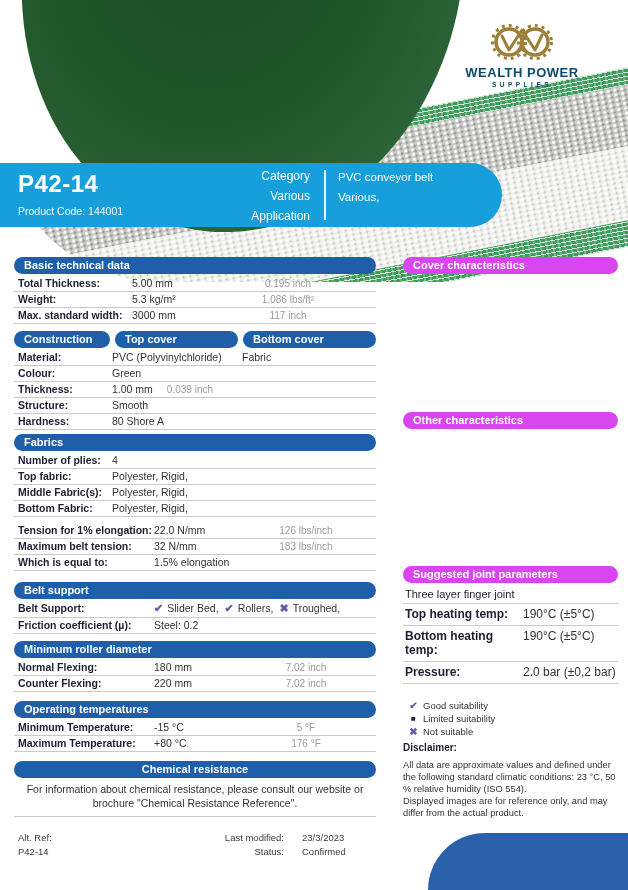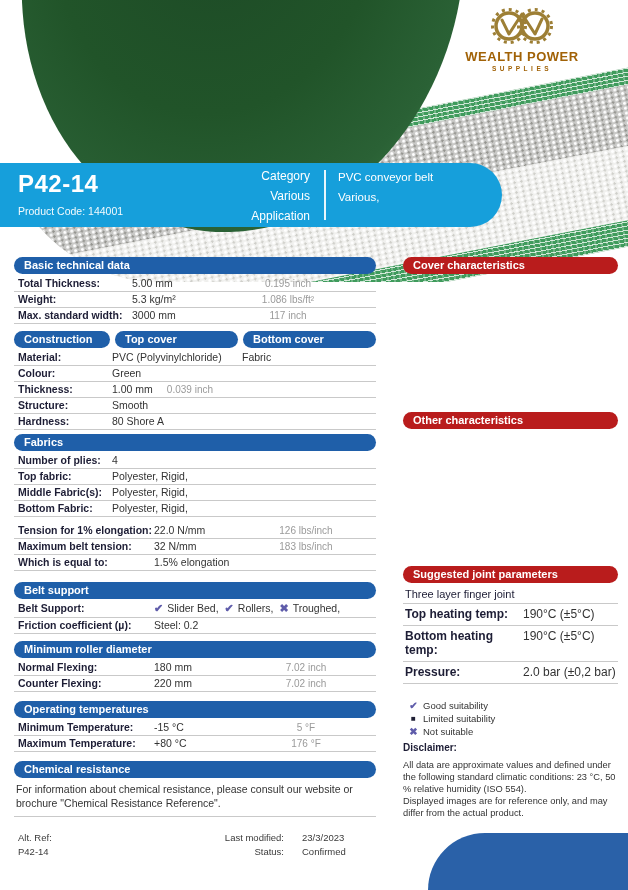--- a/index.html
+++ b/index.html
@@ -19,42 +19,42 @@
     background-image:radial-gradient(circle,#ffffff 30%,transparent 36%),radial-gradient(circle,#94948f 26%,transparent 33%);
     background-size:7px 5px,7px 5px;background-position:0 0,3px 2px;}
   .strip-light{height:73px;background-color:#f0f0ee;
     background-image:radial-gradient(circle,#ffffff 30%,transparent 36%),radial-gradient(circle,#cfcfca 26%,transparent 33%);
     background-size:7px 5px,7px 5px;background-position:0 0,3px 2px;}
   .belt-blob{position:absolute;left:24px;top:-300px;width:438px;height:534px;border-radius:50%;
     transform:rotate(12deg);
     background:radial-gradient(ellipse at 42% 42%,#1d4a26 0%,#215429 45%,#2a6135 72%,#3d8049 96%,#4c8f57 100%);}
 
   
-  .logo{position:absolute;top:6px;right:16px;width:180px;text-align:center;color:#a16207;}
+  .logo{position:absolute;top:22px;right:16px;width:180px;text-align:center;color:#0c4a6e;}
   .logo svg{display:block;margin:0 auto;}
   .logo-name{font-size:13px;font-weight:bold;letter-spacing:.5px;margin-top:1px;}
   .logo-sub{font-size:6.5px;font-weight:bold;letter-spacing:3.5px;margin-top:1px;}
 
   
   .banner{position:absolute;top:163px;left:0;width:502px;height:64px;background:#169fdb;
     border-radius:0 32px 32px 0;display:flex;align-items:stretch;color:#fff;}
   .b-left{width:218px;padding:7px 0 0 18px;box-sizing:border-box;}
   .p-name{font-size:24px;font-weight:bold;letter-spacing:.5px;}
   .p-code{font-size:10.5px;margin-top:7px;opacity:.95;}
   .b-labels{width:92px;text-align:right;font-size:12px;line-height:20px;padding-top:3px;}
   .b-divider{width:2px;background:rgba(255,255,255,.9);margin:7px 12px 7px 14px;}
   .b-values{flex:1;font-size:11.5px;line-height:20px;padding-top:4px;}
 
   
   .left-col{position:absolute;left:14px;top:257px;width:362px;}
   .right-col{position:absolute;left:403px;top:257px;width:215px;}
 
   .pill{background:#1f5fa9;color:#fff;font-size:11px;font-weight:bold;
     border-radius:9px;padding:2px 10px 3px;box-sizing:border-box;}
-  .pill.light{background:#b91c1c;}
+  .pill.light{background:#d946ef;}
   .sec{margin-bottom:0;}
   .sec .pill{margin-bottom:2px;}
 
   .row{display:grid;border-bottom:1px solid #c9c9c9;padding:1px 4px 2px;align-items:baseline;
     font-size:10.5px;color:#333;min-height:11px;}
   .row .lbl{font-weight:bold;color:#1d1d35;}
   .row .imp{font-size:10px;color:#9a9a9a;text-align:center;}
   .g-basic{grid-template-columns:114px 72px 1fr;}
   .g-constr{grid-template-columns:94px 130px 1fr;}
   .g-fabrics{grid-template-columns:94px 1fr;}
@@ -270,21 +270,21 @@
         <span class="val">-15 °C</span>
         <span class="imp">5 °F</span>
       </div>
       <div class="row g-wide">
         <span class="lbl">Maximum Temperature:</span>
         <span class="val">+80 °C</span>
         <span class="imp">176 °F</span>
       </div>
     </div>
 
-    <div class="sec" style="margin-top:9px;">
+    <div class="sec" style="margin-top:9px;text-align:center;">
       <div class="pill">Chemical resistance</div>
       <div class="chem-text">For information about chemical resistance, please consult our website or brochure "Chemical Resistance Reference".</div>
     </div>
 
   </div>
 
   <div class="right-col">
     <div class="pill light">Cover characteristics</div>
     <div class="spacer-a"></div>
     <div class="pill light">Other characteristics</div>

